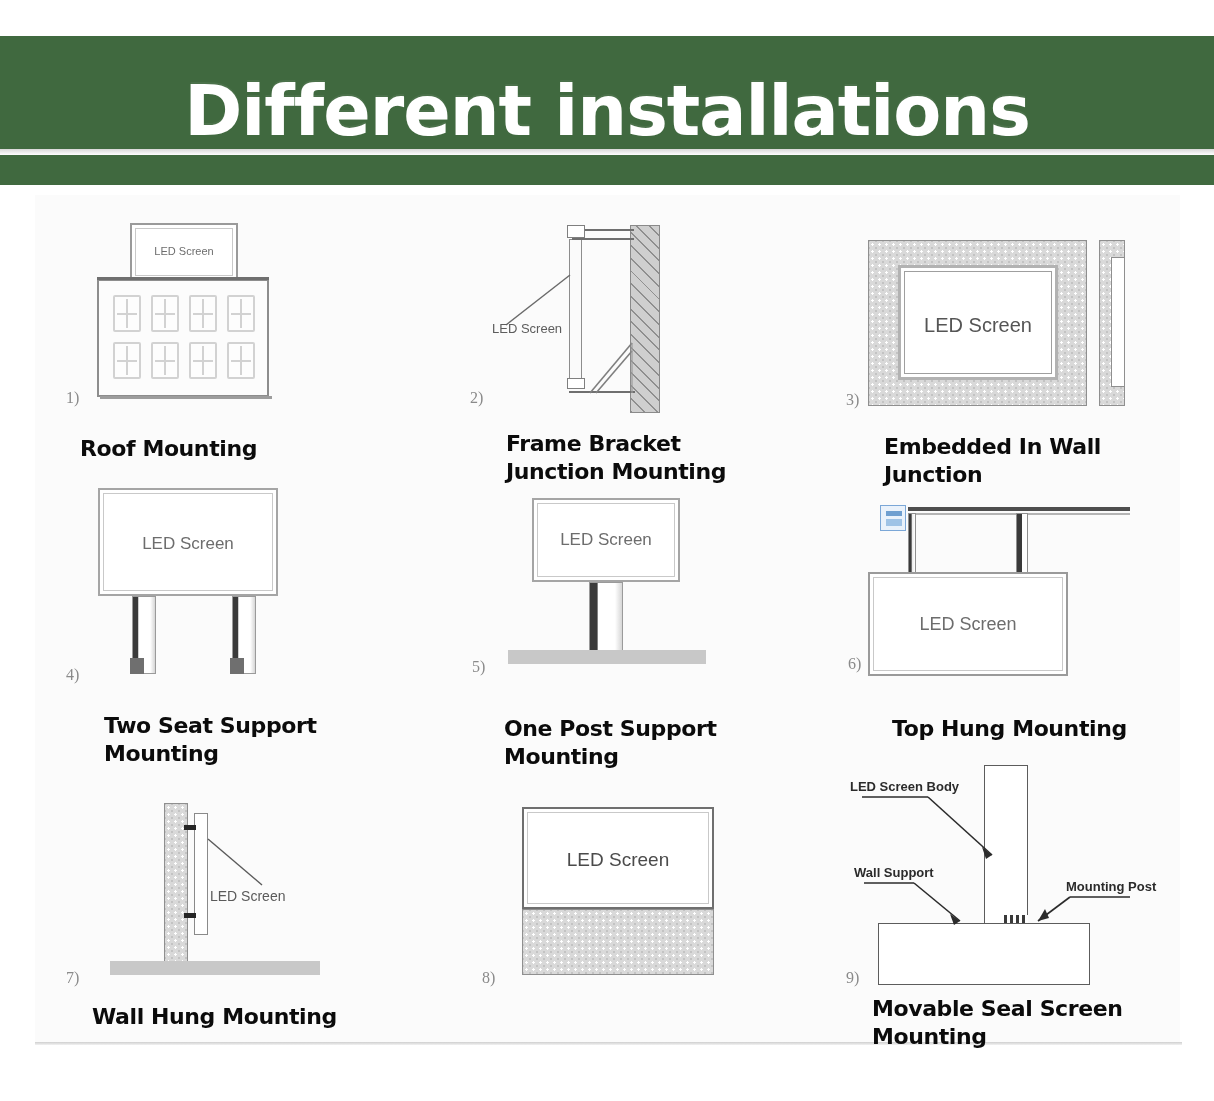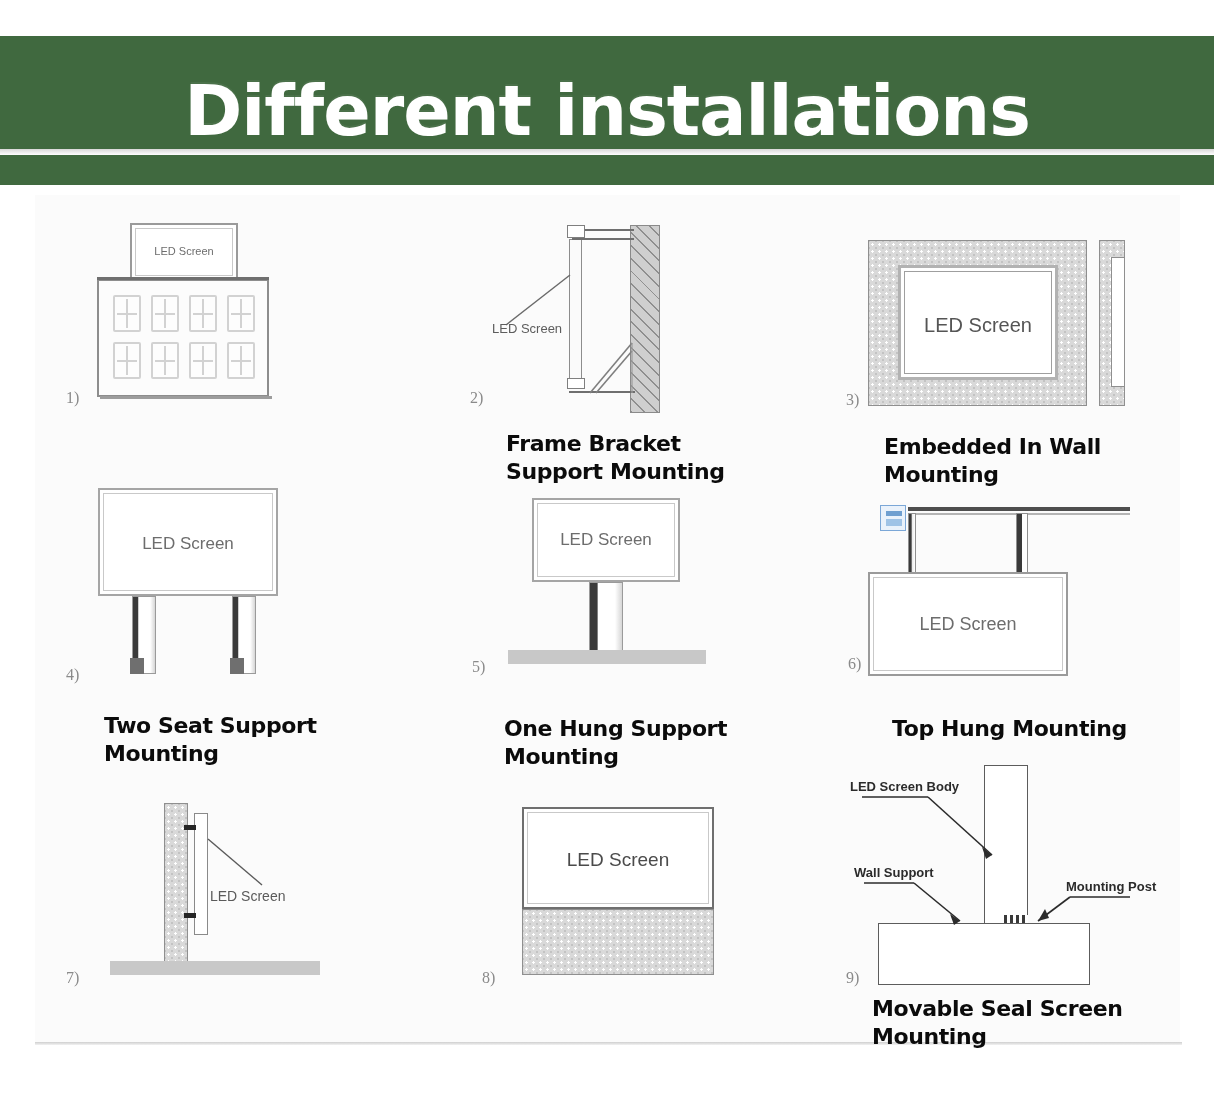--- a/index.html
+++ b/index.html
@@ -194,20 +194,21 @@
         <div class="window"></div>
         <div class="window"></div>
         <div class="window"></div>
         <div class="window"></div>
         <div class="window"></div>
         <div class="window"></div>
         <div class="window"></div>
       </div>
       <div class="num-label" style="left:6px; top:194px;">1)</div>
     </div>
+    <div class="caption" style="left:20px; top:240px; width:320px;">Roof Mounting</div>
   </div>
 
   <div class="cell" style="left:460px; top:0px; width:360px; height:290px;">
     <div class="figure-box" style="left:0; top:0; width:360px; height:225px;">
 
       <div class="hatch-wall" style="left:170px; top:30px; width:30px; height:188px;"></div>
 
       <div style="position:absolute; left:109px; top:44px; width:13px; height:144px; background:#fafafa; border:1px solid #8d8d8d; box-sizing:border-box;"></div>
 
       <div class="thin-line" style="left:112px; top:34px; width:62px; height:2px;"></div>
@@ -223,39 +224,39 @@
         <line x1="72" y1="28" x2="72" y2="78" stroke="#9a9a9a" stroke-width="1.2"></line>
       </svg>
 
       <svg style="position:absolute; left:40px; top:78px; width:80px; height:60px;" viewBox="0 0 80 60">
         <line x1="6" y1="52" x2="70" y2="2" stroke="#6a6a6a" stroke-width="1.4"></line>
       </svg>
       <div class="anno" style="left:32px; top:126px; font-weight:normal; color:#5d5d5d; font-size:13px;">LED Screen</div>
       <div class="num-label" style="left:10px; top:194px;">2)</div>
     </div>
     <div class="caption" style="left:46px; top:235px; width:320px;">Frame Bracket
-Support Mounting</div>
+Junction Mounting</div>
   </div>
 
   <div class="cell" style="left:840px; top:0px; width:370px; height:290px;">
     <div class="figure-box" style="left:0; top:0; width:370px; height:225px;">
 
       <div class="dot-wall" style="left:28px; top:45px; width:219px; height:166px;"></div>
 
       <div class="screen-frame" style="left:58px; top:70px; width:160px; height:115px; border:3px solid #b2b2b2;">
         <div class="inner-line" style="border-color:#9f9f9f;"></div>
         <div class="screen-text" style="top:46px; font-size:20px; color:#555;">LED Screen</div>
       </div>
 
       <div class="dot-wall" style="left:259px; top:45px; width:26px; height:166px;"></div>
       <div style="position:absolute; left:271px; top:62px; width:14px; height:130px; background:#ffffff; border:1px solid #8f8f8f; box-sizing:border-box;"></div>
       <div class="num-label" style="left:6px; top:196px;">3)</div>
     </div>
     <div class="caption" style="left:44px; top:238px; width:320px;">Embedded In Wall
-Mounting</div>
+Junction</div>
   </div>
 
   <div class="cell" style="left:60px; top:285px; width:360px; height:300px;">
     <div class="figure-box" style="left:0; top:0; width:360px; height:220px;">
       <div class="screen-frame" style="left:38px; top:8px; width:180px; height:108px; border:2px solid #a5a5a5;">
         <div class="inner-line"></div>
         <div class="screen-text" style="top:44px; font-size:17px;">LED Screen</div>
       </div>
       <div class="post" style="left:72px; top:116px; width:24px; height:78px;"></div>
       <div class="post" style="left:172px; top:116px; width:24px; height:78px;"></div>
@@ -270,21 +271,21 @@
   <div class="cell" style="left:460px; top:285px; width:360px; height:300px;">
     <div class="figure-box" style="left:0; top:0; width:360px; height:220px;">
       <div class="screen-frame" style="left:72px; top:18px; width:148px; height:84px; border:2px solid #a5a5a5;">
         <div class="inner-line"></div>
         <div class="screen-text" style="top:30px; font-size:17px;">LED Screen</div>
       </div>
       <div class="post" style="left:129px; top:102px; width:34px; height:72px;"></div>
       <div class="solidbar" style="left:48px; top:170px; width:198px; height:14px;"></div>
       <div class="num-label" style="left:12px; top:178px;">5)</div>
     </div>
-    <div class="caption" style="left:44px; top:235px; width:320px;">One Hung Support
+    <div class="caption" style="left:44px; top:235px; width:320px;">One Post Support
 Mounting</div>
   </div>
 
   <div class="cell" style="left:840px; top:285px; width:370px; height:300px;">
     <div class="figure-box" style="left:0; top:0; width:370px; height:220px;">
       <div class="img-placeholder-icon" style="left:40px; top:25px; width:26px; height:26px;">
         <div style="position:absolute; left:5px; top:5px; width:16px; height:5px; background:#6f9fd0;"></div>
         <div style="position:absolute; left:5px; top:13px; width:16px; height:7px; background:#9fc3e6;"></div>
       </div>
 
@@ -314,20 +315,21 @@
       <div style="position:absolute; left:124px; top:128px; width:12px; height:5px; background:#262626;"></div>
 
       <svg style="position:absolute; left:146px; top:52px; width:66px; height:56px;" viewBox="0 0 66 56">
         <line x1="2" y1="2" x2="56" y2="48" stroke="#5a5a5a" stroke-width="1.4"></line>
       </svg>
       <div class="anno" style="left:150px; top:103px; font-weight:normal; color:#5a5a5a; font-size:14px;">LED Screen</div>
 
       <div class="solidbar" style="left:50px; top:176px; width:210px; height:14px;"></div>
       <div class="num-label" style="left:6px; top:184px;">7)</div>
     </div>
+    <div class="caption" style="left:32px; top:218px; width:340px;">Wall Hung Mounting</div>
   </div>
 
   <div class="cell" style="left:460px; top:590px; width:360px; height:290px;">
     <div class="figure-box" style="left:0; top:0; width:360px; height:205px;">
       <div class="screen-frame" style="left:62px; top:22px; width:192px; height:102px; border:2px solid #6f6f6f;">
         <div class="inner-line"></div>
         <div class="screen-text" style="top:40px; font-size:19px; color:#4b4b4b;">LED Screen</div>
       </div>
       <div class="dot-wall" style="left:62px; top:124px; width:192px; height:66px;"></div>
       <div class="num-label" style="left:22px; top:184px;">8)</div>

